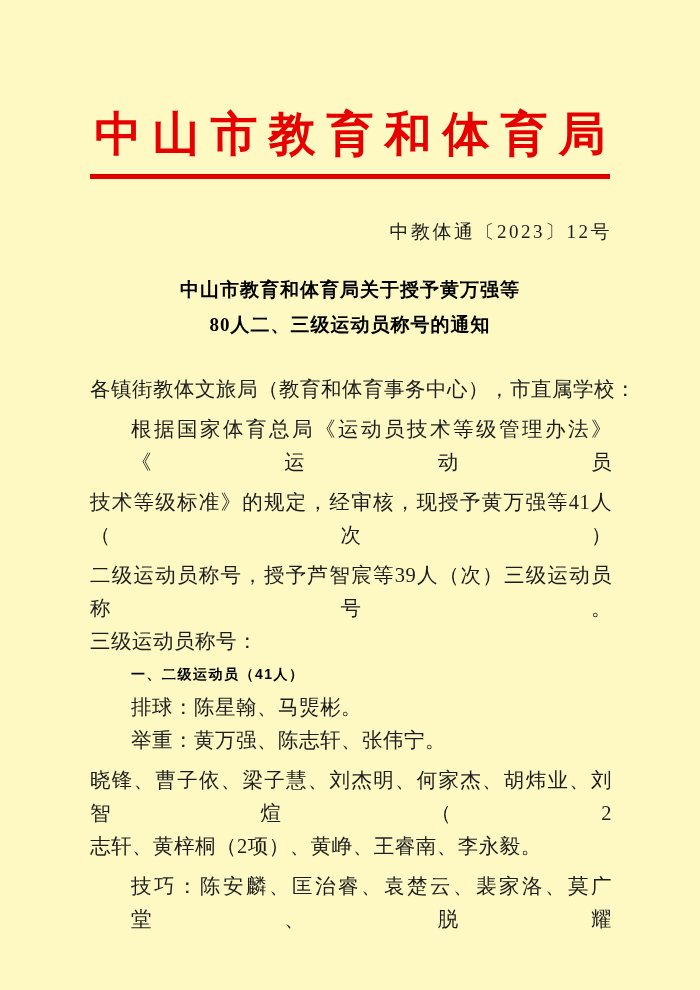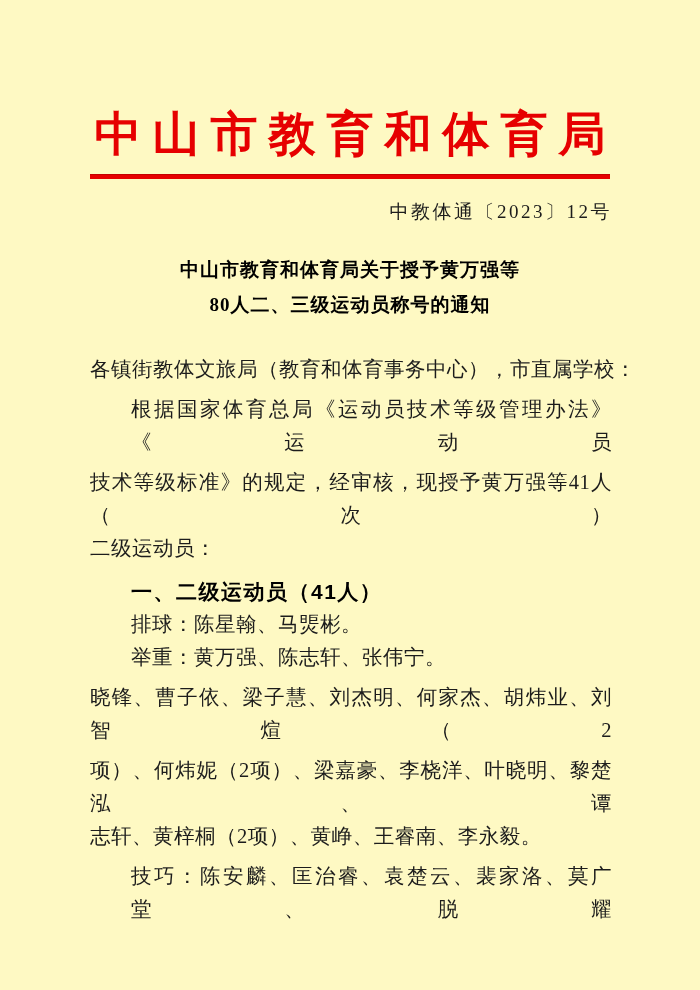--- a/index.html
+++ b/index.html
@@ -33,21 +33,21 @@
     white-space:nowrap;
   }
   .rule{
     height:5px;
     background:var(--red);
     border-top:1px solid #c40000;
   }
   .rule-top{ margin:13px 90px 0 90px; }
   
   .doc-number{
-    margin-top:20px;
+    margin-top:40px;
     padding-right:88px;
     text-align:right;
     font-size:19px;
     letter-spacing:2.5px;
     color:var(--ink);
     white-space:nowrap;
   }
   
   .doc-title{
     margin:27px 0 0 0;
@@ -75,24 +75,23 @@
   .indent{ padding-left:41px; }
   .full{
     white-space:normal;
     text-align:justify;
     text-align-last:justify;
     margin-top:7px;
   }
   .heading{
     font-family:"Liberation Sans","DejaVu Sans",sans-serif;
     font-weight:bold;
-    font-size:21px;
+    font-size:14px;
     letter-spacing:1.5px;
     color:#000;
-    margin-top:10px;
   }
 </style>
 </head>
 <body>
 
 <div class="page">
 
   <h1 class="letterhead">中山市教育和体育局</h1>
 
   <div class="rule rule-top"></div>
@@ -102,26 +101,26 @@
   <h2 class="doc-title">
     <span class="t-line">中山市教育和体育局关于授予黄万强等</span>
     <span class="t-line">80人二、三级运动员称号的通知</span>
   </h2>
 
   <main class="body-text">
     <p class="line">各镇街教体文旅局（教育和体育事务中心），市直属学校：</p>
 
     <p class="line indent full">根据国家体育总局《运动员技术等级管理办法》《运动员</p>
     <p class="line full">技术等级标准》的规定，经审核，现授予黄万强等41人（次）</p>
-    <p class="line">二级运动员：</p>
+    <p class="line full">二级运动员称号，授予芦智宸等39人（次）三级运动员称号。</p>
+    <p class="line">三级运动员称号：</p>
 
     <p class="line heading indent">一、二级运动员（41人）</p>
 
     <p class="line indent">排球：陈星翰、马煚彬。</p>
     <p class="line indent">举重：黄万强、陈志轩、张伟宁。</p>
     <p class="line full">晓锋、曹子依、梁子慧、刘杰明、何家杰、胡炜业、刘智煊（2</p>
-    <p class="line full">项）、何炜妮（2项）、梁嘉豪、李桡洋、叶晓明、黎楚泓、谭</p>
     <p class="line">志轩、黄梓桐（2项）、黄峥、王睿南、李永毅。</p>
     <p class="line indent full">技巧：陈安麟、匡治睿、袁楚云、裴家洛、莫广堂、脱耀</p>
 
   </main>
 
 </div>
 
 </body></html>

